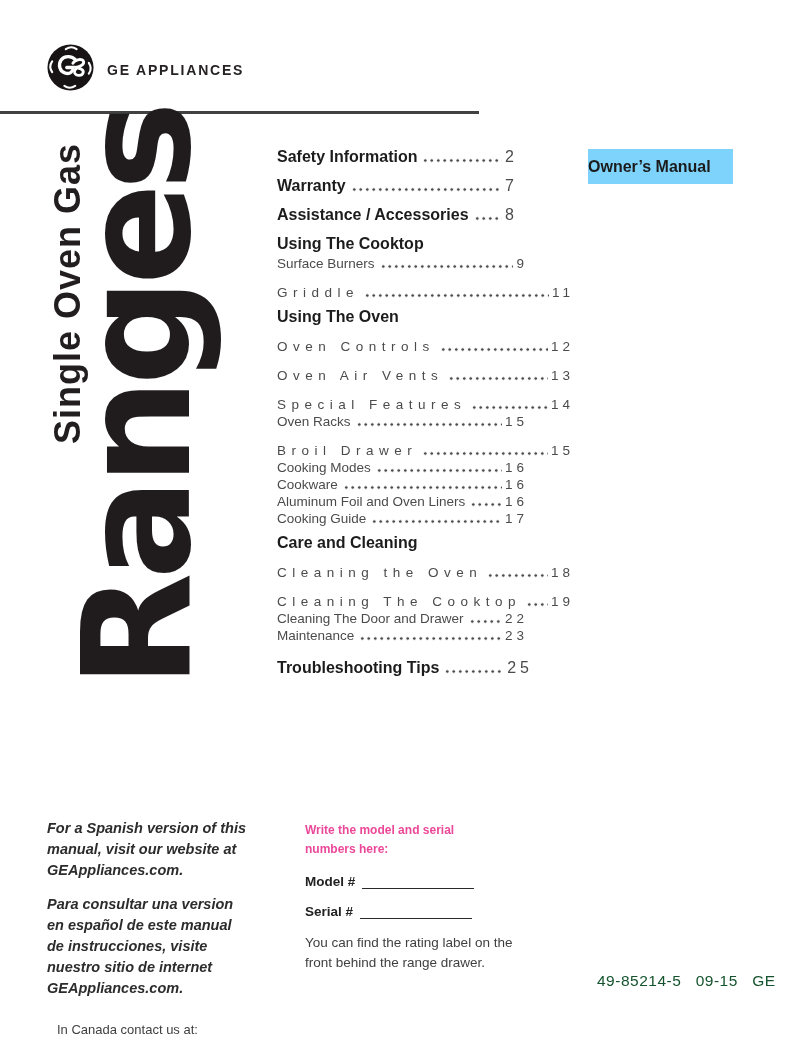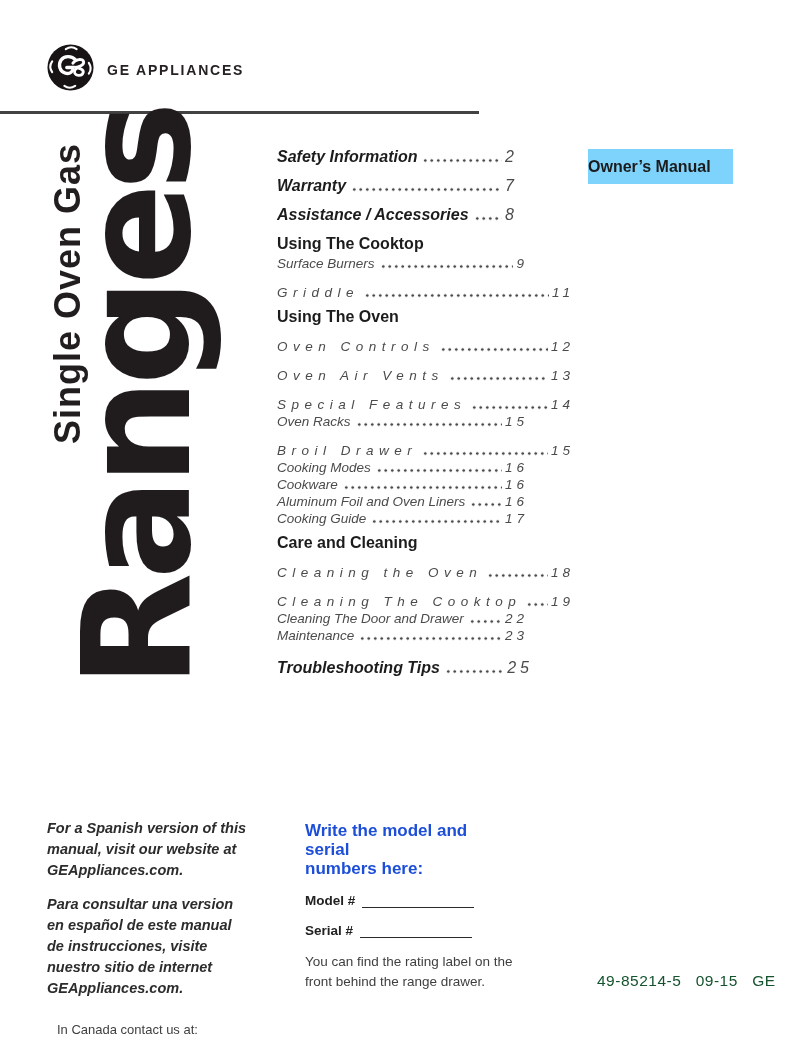--- a/index.html
+++ b/index.html
@@ -26,21 +26,21 @@
     left:50px;top:444px;width:295px;height:36px;font-size:36px;line-height:36px;
     font-weight:bold;letter-spacing:1px;color:#221e1f;
   }
   .bigtitle{
     left:62px;top:688px;width:556px;height:150px;font-size:150px;line-height:150px;
     font-weight:bold;letter-spacing:-7px;color:#201c1d;
     font-family:"DejaVu Sans","Liberation Sans",sans-serif;
   }
   
   .toc{position:absolute;left:277px;top:148px;}
-  .toc-row{display:flex;align-items:flex-end;font-style:italic;}
+  .toc-row{display:flex;align-items:flex-end;}
   .toc-row.main{width:237px;font-size:16px;line-height:18px;margin-bottom:11px;}
   .toc-row.main .toc-label{font-weight:bold;color:#1c1c1c;}
   .toc-heading{font-size:16px;line-height:18px;font-weight:bold;color:#1c1c1c;margin:7px 0 2px 0;}
   .toc-row.sub{width:247px;font-size:13.5px;line-height:17px;}
   .toc-row.sub .toc-label{color:#4b4b4b;}
   .toc-row.sub.spaced{width:293px;margin-top:12px;}
   .toc-row.sub.spaced .toc-label{letter-spacing:5.5px;}
   .toc-row.bottom{width:252px;margin-top:15px;margin-bottom:0;}
   .toc-num{color:#4b4b4b;letter-spacing:4px;margin-right:-4px;white-space:nowrap;}
   .toc-dots{
@@ -48,21 +48,21 @@
     background-image:radial-gradient(circle,#4c4c4c 1.1px,transparent 1.5px);
     background-size:6.5px 6.5px;background-repeat:repeat-x;
     background-position:left bottom 3px;
   }
   
   .pre{white-space:pre-line;}
   .foot-left{position:absolute;left:47px;top:818px;width:200px;}
   .spanish{font-style:italic;font-weight:bold;font-size:14.5px;line-height:21px;color:#2c2c2c;margin:0 0 13px 0;}
   .canada{margin:21px 0 0 10px;font-size:13px;line-height:19px;color:#3f3f3f;}
   .foot-mid{position:absolute;left:305px;top:821px;width:210px;}
-  .ms-heading{font-size:17px;font-weight:bold;line-height:19px;color:#1d4ed8;}
+  .ms-heading{font-size:12px;font-weight:bold;line-height:19px;color:#ec4899;}
   .ms-row{margin-top:15px;font-size:13.5px;font-weight:bold;color:#222;display:flex;align-items:center;}
   .blank-line{display:inline-block;width:112px;border-bottom:1.6px solid #2a2a2a;height:13px;margin-left:7px;}
   .rating-note{margin-top:14px;font-size:13.5px;line-height:20px;color:#3f3f3f;}
   .partnum{
     position:absolute;left:597px;top:972px;font-size:15.5px;color:#14532d;
     letter-spacing:0.5px;white-space:pre;
   }
 </style>
 </head>
 <body>

